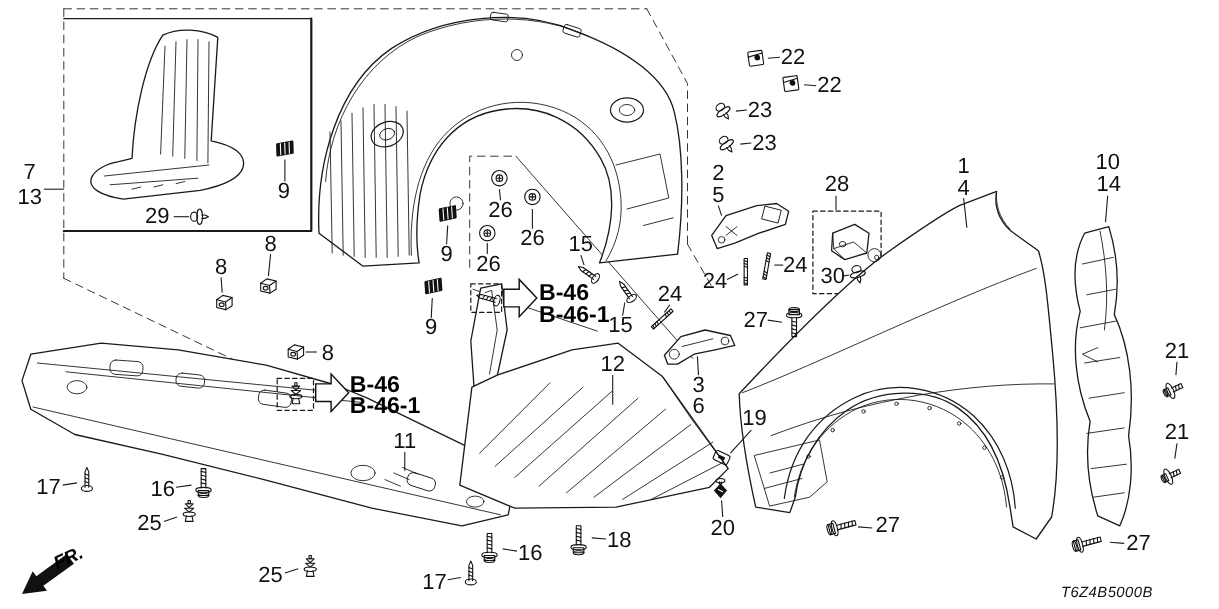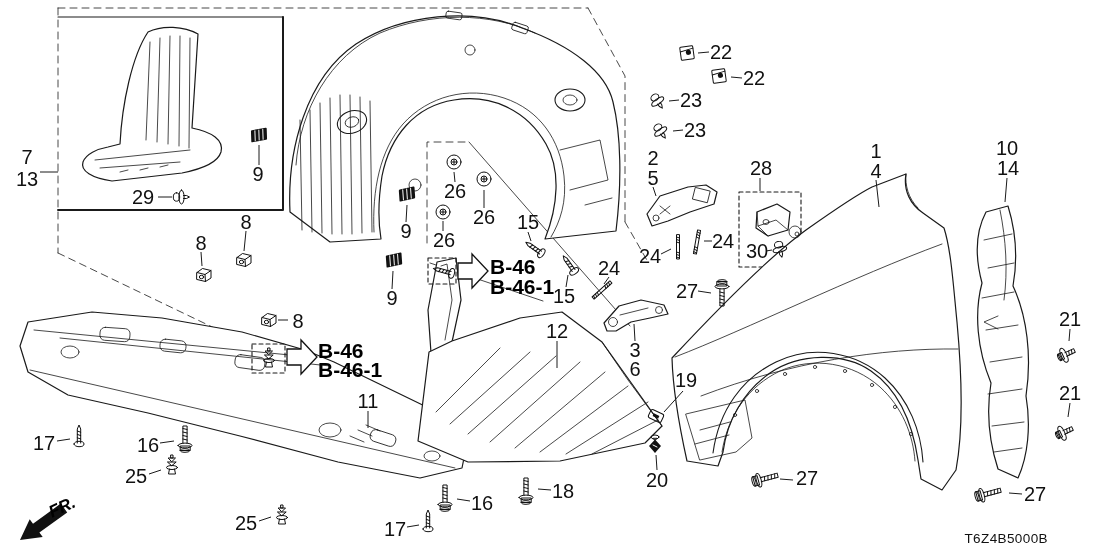--- a/index.html
+++ b/index.html
@@ -14,21 +14,21 @@
   .dash{stroke-dasharray:7 5;}
   .dash2{stroke-dasharray:4 3;}
   .callout{font-size:20px;fill:#111;}
   .ref{font-size:21px;font-weight:bold;fill:#000;}
   .fr-text{font-size:17px;font-weight:bold;font-style:italic;fill:#000;}
   .fa path,.fa rect,.fa ellipse,.fa circle{stroke:#111;stroke-width:1;fill:none;
      stroke-linecap:round;stroke-linejoin:round;}
   .fa .fill{fill:#111;stroke:none;}
   .fa .wln{stroke:#fff;stroke-width:1;fill:none;}
   .leader{stroke:#1a1a1a;stroke-width:1;fill:none;}
-  .code{position:absolute;right:60px;bottom:8px;font-size:13.5px;color:#111;letter-spacing:.4px;}
+  .code{position:absolute;right:60px;bottom:8px;font-size:13.5px;color:#111;letter-spacing:.4px;font-style:italic;}
 </style>
 </head>
 <body>
 
 <div class="stage">
 
   <svg class="art" width="1108" height="554" viewBox="0 0 1108 554">
 
     <g>
       <path class="ln dash thin" d="M58,8 L588,8"></path>

